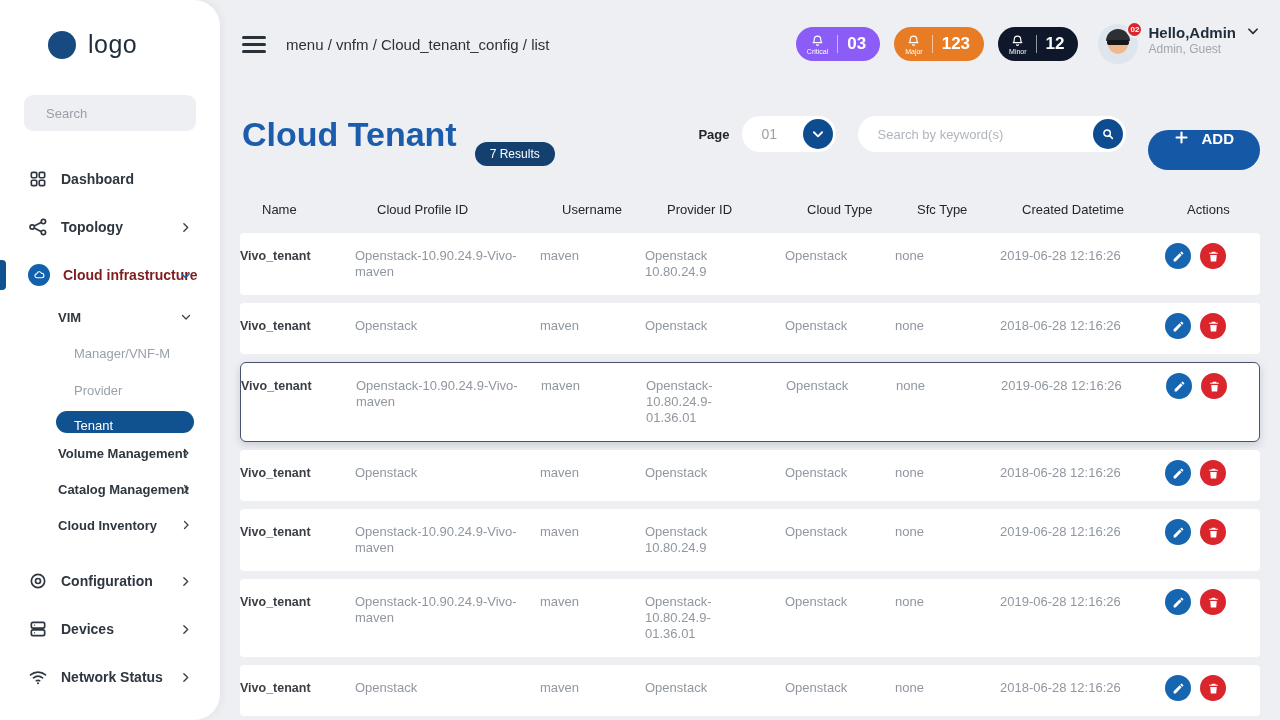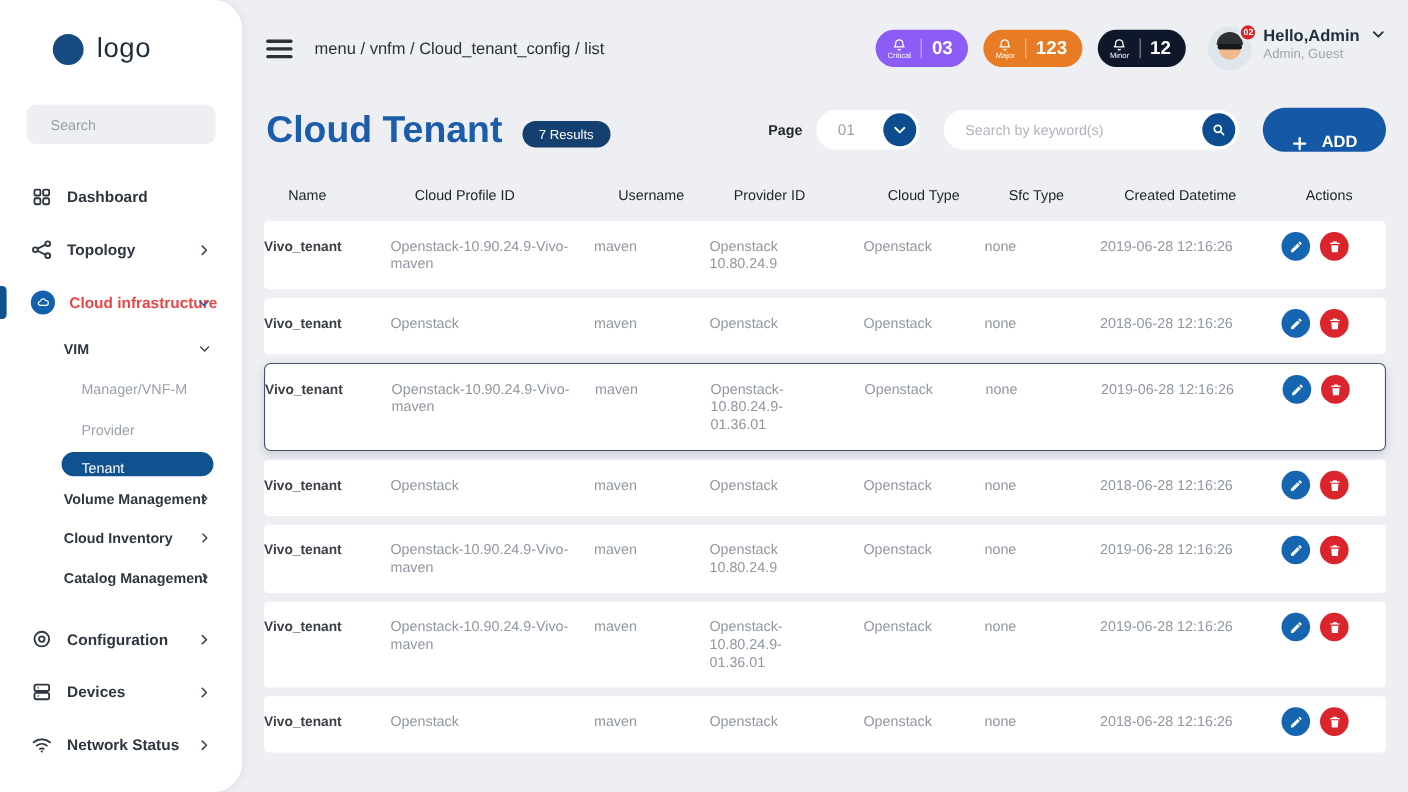--- a/index.html
+++ b/index.html
@@ -19,21 +19,21 @@
   .side-search input { flex:1; border:none; outline:none; background:transparent; padding:0 10px 0 22px;
                        font-size:13px; color:#5a6068; font-family:inherit; }
   .side-search input::placeholder { color:#9aa0a8; }
   .side-search .mag { width:17px; height:17px; color:#22262b; margin-right:14px; }
 
   .nav-item { position:relative; display:flex; align-items:center; gap:13px; padding-left:28px; height:48px;
               font-size:14px; font-weight:bold; color:#2e3640; cursor:pointer; }
   .nav-item .nav-icon { width:20px; height:20px; color:#2e3640; display:flex; }
   .nav-item .nav-icon svg { width:20px; height:20px; }
   .nav-item .chev { position:absolute; right:28px; width:13px; height:13px; color:#3a424c; }
-  .nav-item.active { color:#ef4444;text-align:right; }
+  .nav-item.active { color:#7f1d1d;text-align:right; }
   .nav-item.active .chev { color:#1c5fae; }
   .active-bar { position:absolute; left:0; top:9px; width:6px; height:30px; background:#10518f; border-radius:0 4px 4px 0; }
   .cloud-badge { width:22px; height:22px; border-radius:50%; background:#1261ad; display:flex; align-items:center; justify-content:center; }
   .cloud-badge svg { width:13px; height:13px; }
   .nav-sub { position:relative; display:flex; align-items:center; padding-left:58px; height:36px;
              font-size:13px; font-weight:bold; color:#2e3640; cursor:pointer; }
   .nav-sub .chev { position:absolute; right:28px; width:12px; height:12px; color:#3a424c; }
   .nav-sub2 { display:flex; align-items:center; padding-left:74px; height:37px; font-size:13px; color:#9aa1aa; cursor:pointer; }
   .tenant-pill { margin:2px 0 2px 56px; width:138px; height:22px; background:#10518f; border-radius:16px;
                  display:flex; align-items:flex-end; padding-left:18px; font-size:13px; color:#ffffff; cursor:pointer; }
@@ -83,22 +83,22 @@
                  display:flex; align-items:center; cursor:pointer; }
   .page-select .page-value { padding-left:20px; font-size:14px; color:#9aa0a8; }
   .circle-btn { position:absolute; right:3px; top:3px; width:30px; height:30px; border-radius:50%; background:#0e4c90;
                 display:flex; align-items:center; justify-content:center; cursor:pointer; }
   .circle-btn svg { width:14px; height:14px; color:#fff; }
   .kw-search { position:relative; width:268px; height:36px; background:#fff; border-radius:18px; margin-right:22px;
                display:flex; align-items:center; }
   .kw-search input { flex:1; border:none; outline:none; background:transparent; padding:0 40px 0 20px;
                      font-size:13px; color:#5a6068; font-family:inherit; }
   .kw-search input::placeholder { color:#b0b5bc; }
-  .add-btn { display:flex; align-items:flex-end; gap:13px; height:40px; padding:0 26px; border:none; border-radius:21px;
-             background:#1458a6; color:#fff; font-size:15px; font-weight:bold; font-family:inherit; cursor:pointer; }
+  .add-btn { display:flex; align-items:flex-start; gap:13px; height:40px; padding:0 26px; border:none; border-radius:21px;
+             background:#1458a6; color:#fff; font-size:15px; font-weight:bold; font-family:inherit; cursor:pointer;margin-top:32px; }
   .add-btn svg { width:15px; height:15px; }
 
   
   .table { margin-top:26px; padding:0 2px; }
   .grid { display:grid; grid-template-columns:115px 185px 105px 140px 110px 105px 165px 1fr; padding-left:22px; }
   .thead { padding-top:6px; padding-bottom:16px; }
   .thead span { font-size:13px; color:#22262b; }
   .trow { background:#fff; border-radius:4px; margin-bottom:8px; padding:15px 0; min-height:46px; align-items:start; }
   .trow.selected { border:1px solid #46536a; border-radius:6px; box-shadow:0 3px 9px rgba(40,55,80,.18); }
   .cell { font-size:13px; line-height:16px; color:#9097a0; padding-right:22px; overflow-wrap:break-word; }
@@ -190,27 +190,27 @@
         <span>Tenant</span>
       </div>
 
       <div class="nav-sub">
         <span>Volume Management</span>
         <svg class="chev" viewBox="0 0 24 24" fill="none" stroke="currentColor" stroke-width="2.6" stroke-linecap="round" stroke-linejoin="round">
             <polyline points="9 5 16 12 9 19"></polyline>
           </svg>
       </div>
       <div class="nav-sub">
+        <span>Catalog Management</span>
+        <svg class="chev" viewBox="0 0 24 24" fill="none" stroke="currentColor" stroke-width="2.6" stroke-linecap="round" stroke-linejoin="round">
+            <polyline points="9 5 16 12 9 19"></polyline>
+          </svg>
+      </div>
+      <div class="nav-sub">
         <span>Cloud Inventory</span>
-        <svg class="chev" viewBox="0 0 24 24" fill="none" stroke="currentColor" stroke-width="2.6" stroke-linecap="round" stroke-linejoin="round">
-            <polyline points="9 5 16 12 9 19"></polyline>
-          </svg>
-      </div>
-      <div class="nav-sub">
-        <span>Catalog Management</span>
         <svg class="chev" viewBox="0 0 24 24" fill="none" stroke="currentColor" stroke-width="2.6" stroke-linecap="round" stroke-linejoin="round">
             <polyline points="9 5 16 12 9 19"></polyline>
           </svg>
       </div>
 
       <div class="nav-gap"></div>
 
       <div class="nav-item">
         <span class="nav-icon">
           <svg viewBox="0 0 24 24" fill="none" stroke="currentColor" stroke-width="2">

